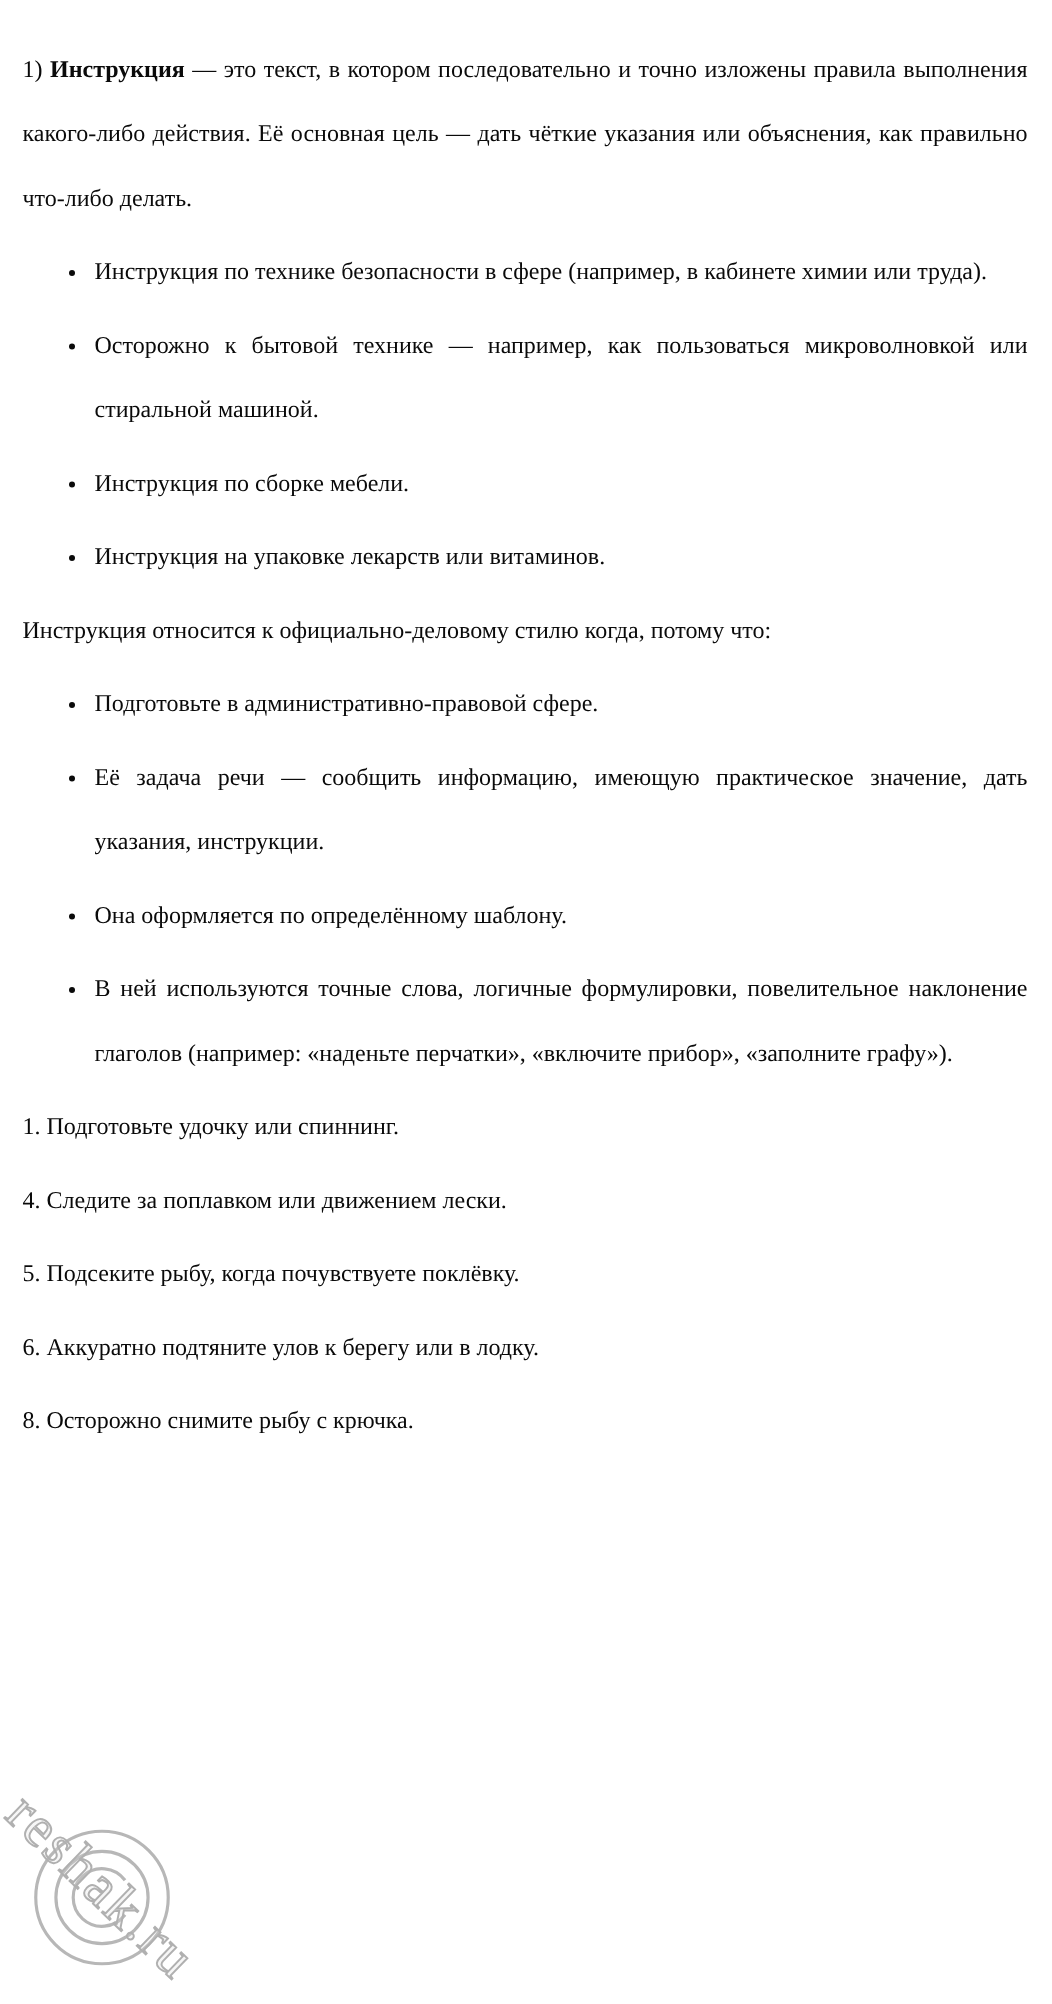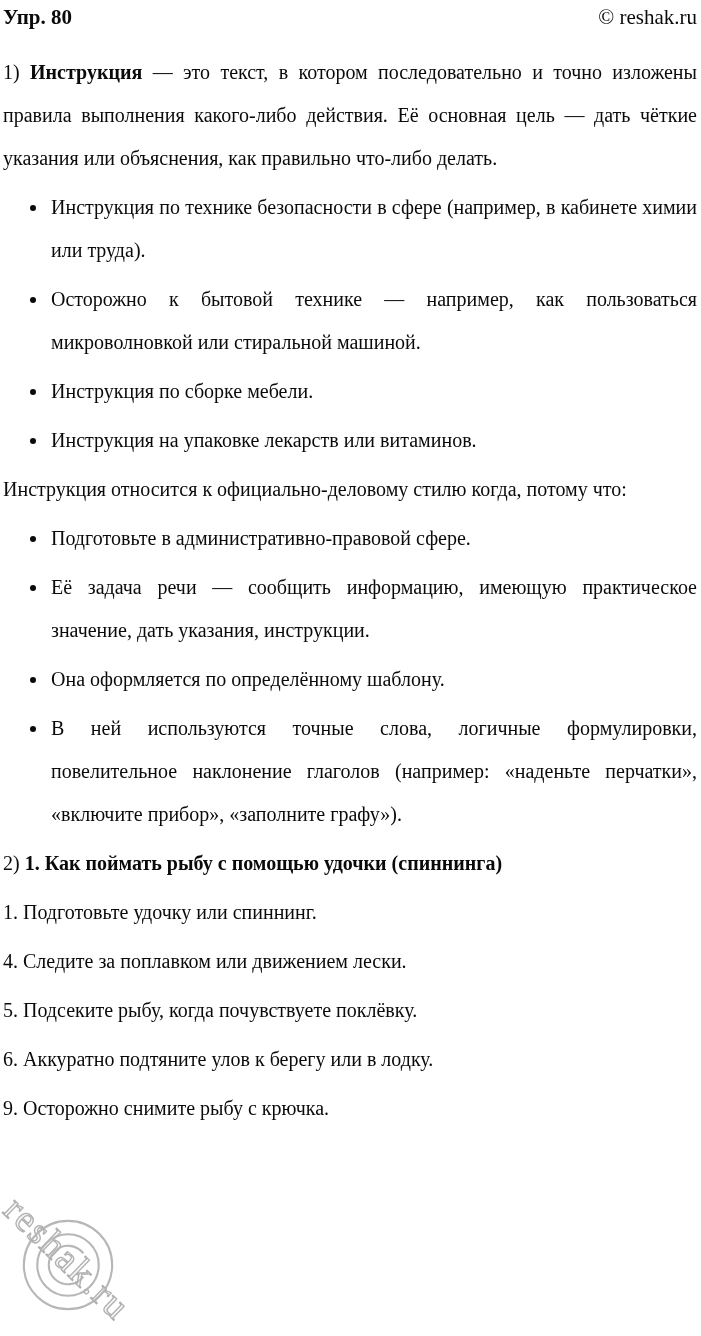--- a/index.html
+++ b/index.html
@@ -24,24 +24,24 @@
     justify-content: space-between;
     align-items: baseline;
     font-size: 21px;
     line-height: 26px;
   }
   .exercise { font-weight: bold; }
   .copyright { font-weight: normal; }
 
   .body-text p,
   .body-text li {
-    font-size: 20px;
+    font-size: 16px;
     line-height: 43px;
     text-align: justify;
-    margin: 6px 0;
+    margin: 6px 12px;
   }
   .body-text p.first-para { margin-top: 21px; }
 
   ul.blist {
     margin: 6px 0;
     padding-left: 46px;
     list-style: disc outside;
   }
   ul.blist li { padding-left: 2px; }
 
@@ -86,24 +86,20 @@
     top: 32px;
   }
 </style>
 </head>
 <body>
 
 <div class="page">
 
   <div class="content">
 
-    <div class="header">
-      <span class="exercise">Упр. 80</span>
-      <span class="copyright">© reshak.ru</span>
-    </div>
 
     <div class="body-text">
 
       <p class="first-para"><span>1) </span><strong>Инструкция</strong><span> — это текст, в котором последовательно и точно изложены правила выполнения какого-либо действия. Её основная цель — дать чёткие указания или объяснения, как правильно что-либо делать.</span></p>
 
 
       <ul class="blist">
         <li>Инструкция по технике безопасности в сфере (например, в кабинете химии или труда).</li>
         <li>Осторожно к бытовой технике — например, как пользоваться микроволновкой или стиральной машиной.</li>
         <li>Инструкция по сборке мебели.</li>
@@ -112,27 +108,26 @@
 
       <p>Инструкция относится к официально-деловому стилю когда, потому что:</p>
 
       <ul class="blist">
         <li>Подготовьте в административно-правовой сфере.</li>
         <li>Её задача речи — сообщить информацию, имеющую практическое значение, дать указания, инструкции.</li>
         <li>Она оформляется по определённому шаблону.</li>
         <li>В ней используются точные слова, логичные формулировки, повелительное наклонение глаголов (например: «наденьте перчатки», «включите прибор», «заполните графу»).</li>
       </ul>
 
-      <p class="h2"><span>2) </span><span class="h2-title">1. Как поймать рыбу с помощью удочки (спиннинга)</span></p>
 
       <p class="step">1. Подготовьте удочку или спиннинг.</p>
       <p class="step">4. Следите за поплавком или движением лески.</p>
       <p class="step">5. Подсеките рыбу, когда почувствуете поклёвку.</p>
       <p class="step">6. Аккуратно подтяните улов к берегу или в лодку.</p>
-      <p class="step">9. Осторожно снимите рыбу с крючка.</p>
+      <p class="step">8. Осторожно снимите рыбу с крючка.</p>
 
     </div>
   </div>
 
   <div class="watermark">
     <svg class="watermark-logo" width="96" height="96" viewBox="0 0 100 100">
       <circle cx="50" cy="50" r="46" fill="none" stroke="#ababab" stroke-width="2.2"></circle>
       <circle cx="50" cy="50" r="32" fill="none" stroke="#ababab" stroke-width="2.2"></circle>
       <path d="M 66 38 A 20 20 0 1 0 66 62" fill="none" stroke="#ababab" stroke-width="2.2"></path>
     </svg>

